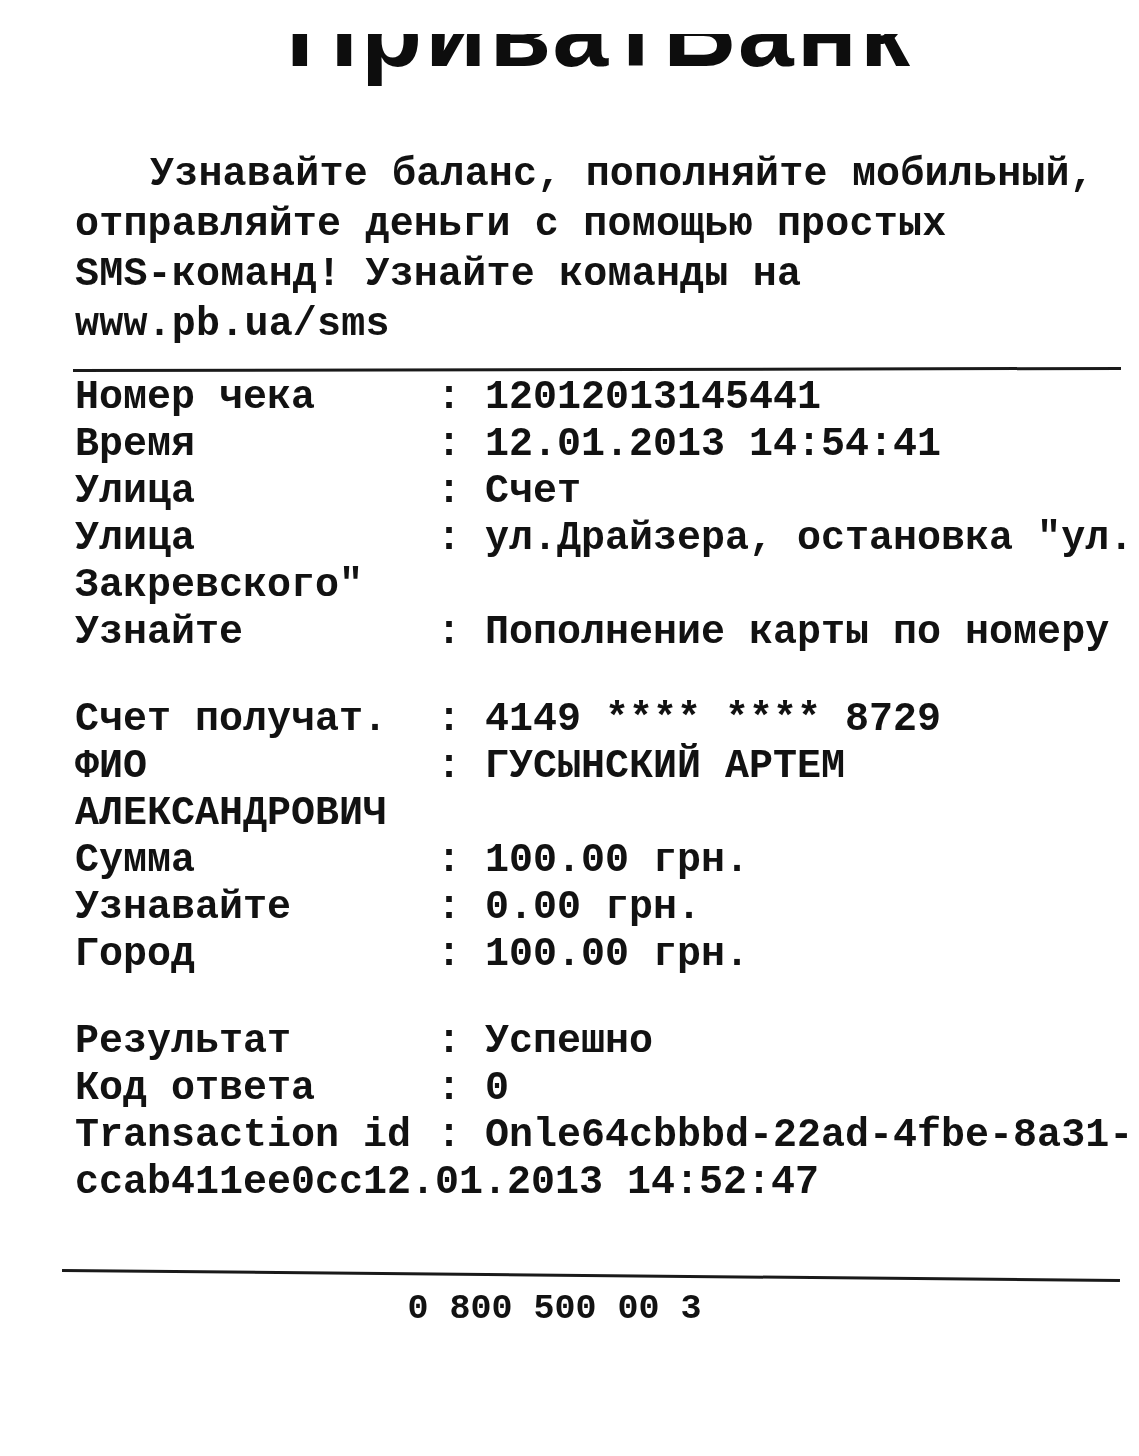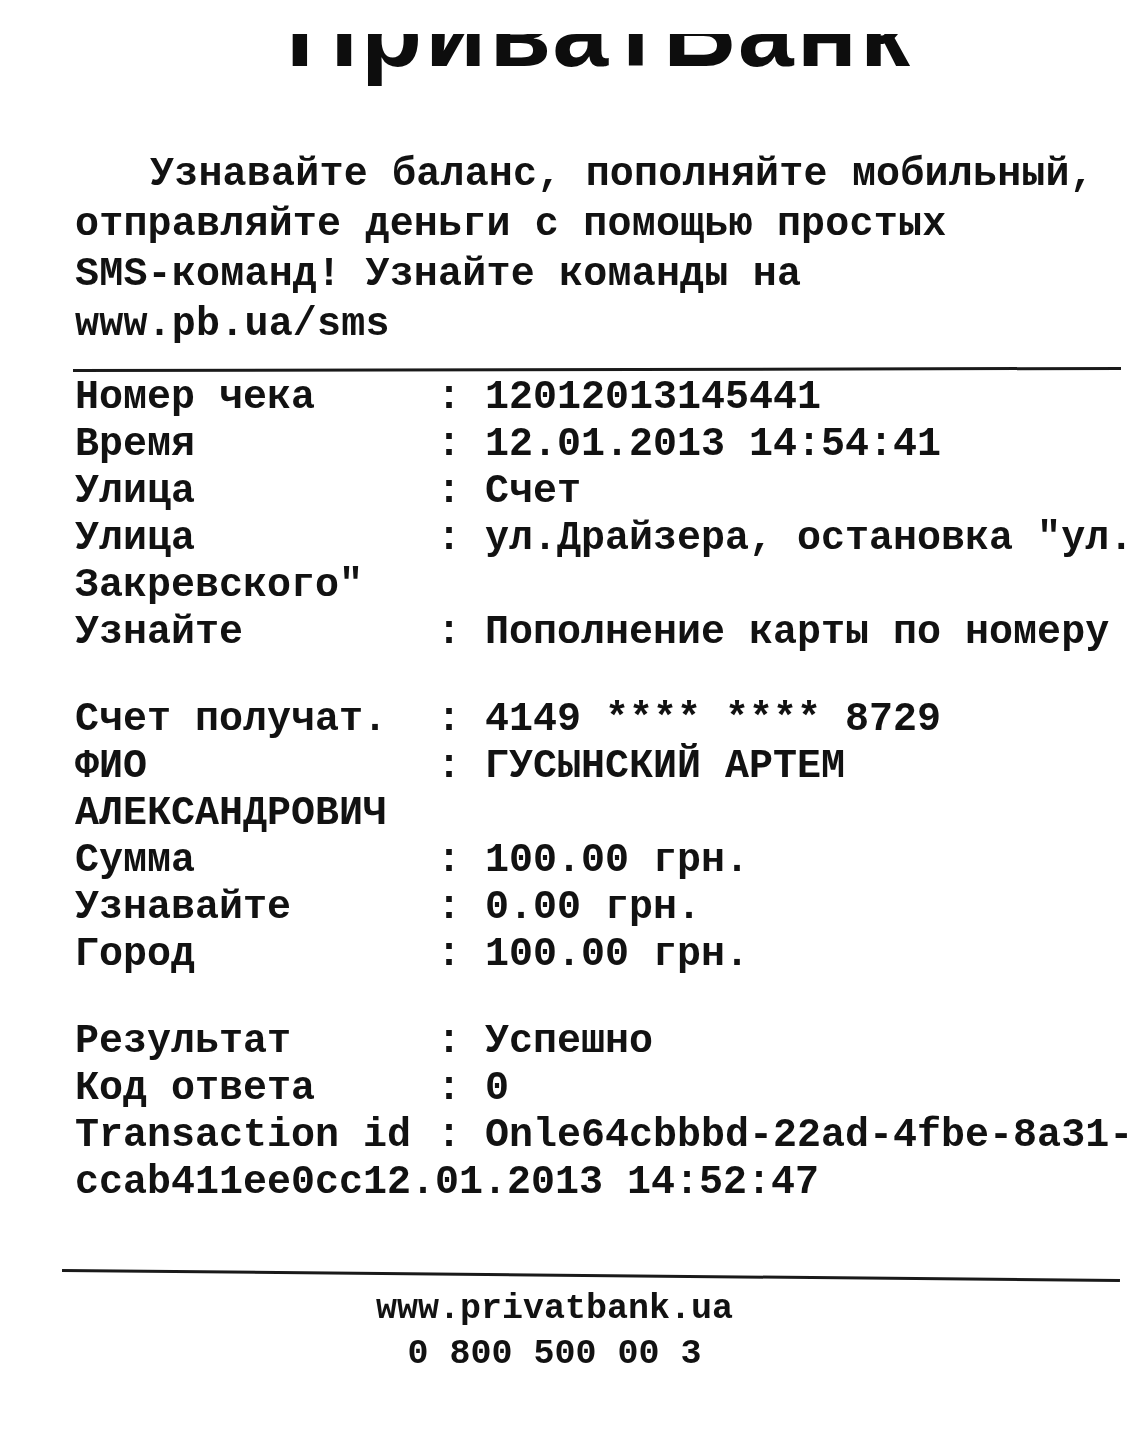--- a/index.html
+++ b/index.html
@@ -127,17 +127,16 @@
       <div class="row"><span class="row-label">Код ответа</span><span>:</span> <span class="row-value">0</span></div>
       <div class="row"><span class="row-label">Transaction id</span><span>:</span> <span class="row-value">Onle64cbbbd-22ad-4fbe-8a31-</span></div>
       <div class="row-cont">ccab411ee0cc12.01.2013 14:52:47</div>
     </div>
 
   </div>
 
   <div class="rule rule-bottom"></div>
 
   <div class="footer">
-    <div>www.privatbank.ua</div>
     <div>0 800 500 00 3</div>
   </div>
 
 </div>
 
 </body></html>

